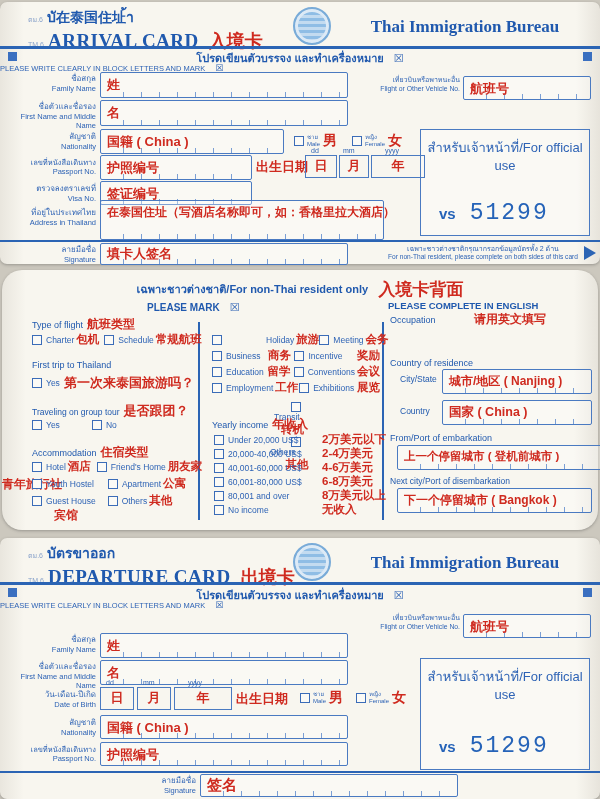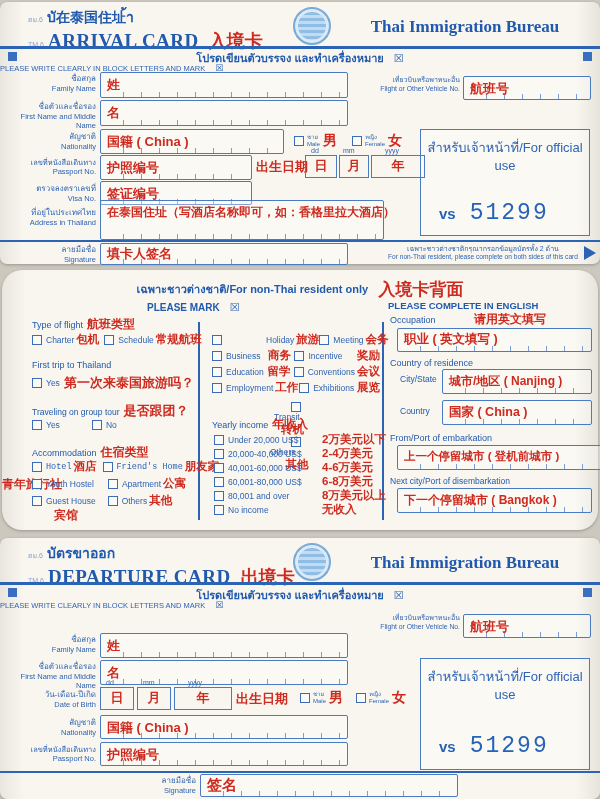--- a/index.html
+++ b/index.html
@@ -203,21 +203,21 @@
         <span class="bigq">第一次来泰国旅游吗？</span>
     </div>
     <div class="sect-title" style="left:30px;top:132px;"><span style="font-size:8.5px;">Traveling on group tour</span><span class="bigq">是否跟团？</span></div>
     <div class="optrow" style="left:30px;top:150px;">
       <span class="cb"></span>
         <span class="en">Yes</span>
       <span class="cb" style="margin-left:32px;"></span>
         <span class="en">No</span>
     </div>
     <div class="sect-title" style="left:30px;top:174px;"><span>Accommodation</span><span class="cn">住宿类型</span></div>
-    <div class="optrow" style="left:30px;top:189px;font-family:Liberation Mono, monospace;">
+    <div class="optrow" style="left:30px;top:189px;">
       <span class="cb"></span>
         <span class="en">Hotel</span>
         <span class="cn">酒店</span>
       <span class="cb" style="margin-left:6px;"></span>
         <span class="en">Friend's Home</span>
         <span class="cn">朋友家</span>
     </div>
     <span class="abs red" style="left:0;top:206px;font-size:12px;">青年旅行社</span>
     <div class="optrow" style="left:30px;top:206px;">
       <span class="cb"></span>
@@ -301,23 +301,20 @@
         <span class="en" style="width:92px;">80,001 and over</span>
         <span class="cn">8万美元以上</span>
       </div>
     <div class="optrow" style="left:212px;top:232px;">
         <span class="cb"></span>
         <span class="en" style="width:92px;">No income</span>
         <span class="cn">无收入</span>
       </div>
 
     <div class="sect-title" style="left:388px;top:45px;">Occupation</div>
-    <div class="fbox comb" style="left:395px;top:58px;width:193px;height:22px;">
-        <span class="fval" style="font-size:12.5px;top:2px;">职业 ( 英文填写 )</span>
-      </div>
     <div class="sect-title" style="left:388px;top:88px;">Country of residence</div>
     <div class="sect-title" style="left:398px;top:104px;font-size:8.5px;">City/State</div>
     <div class="fbox comb" style="left:440px;top:99px;width:148px;height:23px;">
         <span class="fval" style="font-size:12px;">城市/地区 ( Nanjing )</span>
       </div>
     <div class="sect-title" style="left:398px;top:136px;font-size:8.5px;">Country</div>
     <div class="fbox comb" style="left:440px;top:130px;width:148px;height:23px;">
         <span class="fval" style="font-size:12.5px;">国家 ( China )</span>
       </div>
     <div class="sect-title" style="left:388px;top:163px;">From/Port of embarkation</div>

